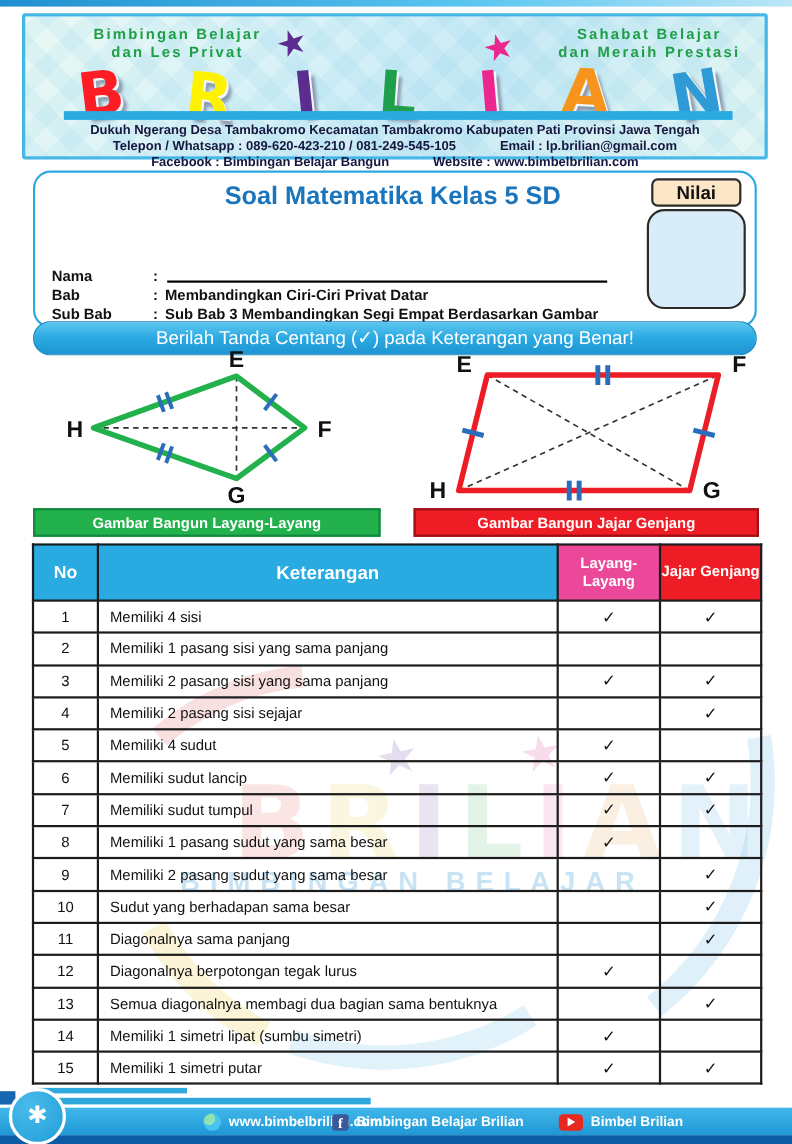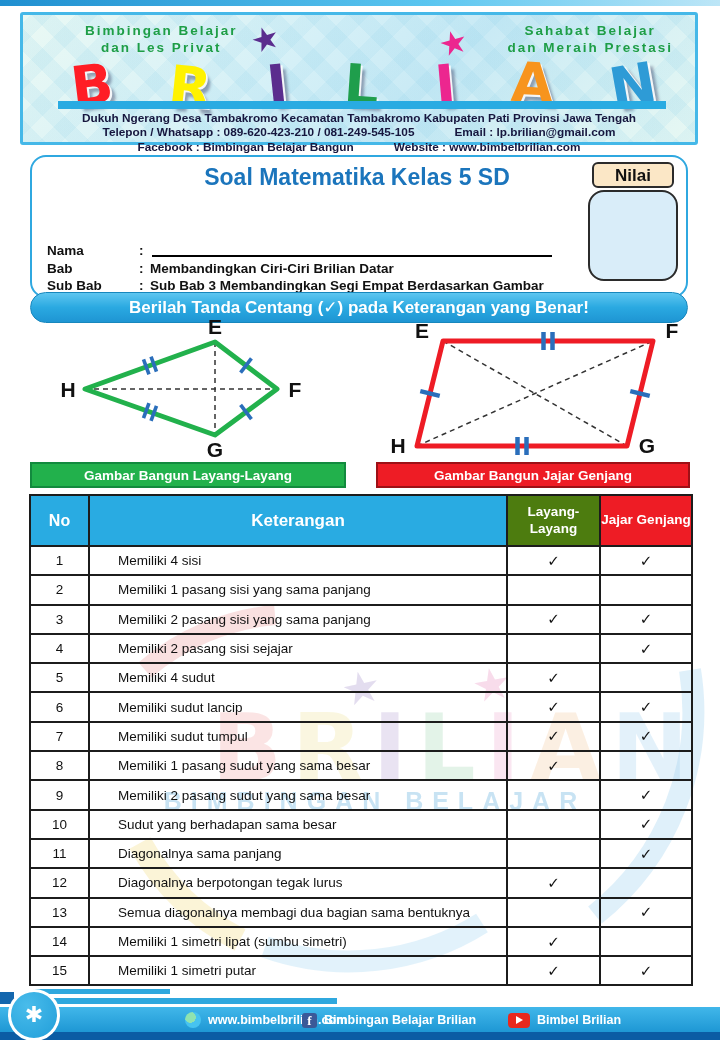--- a/index.html
+++ b/index.html
@@ -56,46 +56,46 @@
     font-size:13.5px; font-weight:bold; color:#111; }
   .field-label { width:92px; }
   .field-colon { width:11px; }
   .field-value { white-space:nowrap; }
   .field-value.green { color:#22B14C; }
   .name-line { display:inline-block; width:400px; height:13px; border-bottom:2.2px solid #000; margin-left:2px; }
 
   
   .banner { position:absolute; left:30px; top:292px; width:658px; height:31px; border-radius:16px;
     background:linear-gradient(180deg,#5EC6F0 0%,#2AA9E1 50%,#1E95D3 100%);
-    border:1px solid #1787BD; color:#fff; font-weight:bold; font-size:17px;
+    border:1px solid #1787BD; color:#fff; font-weight:normal; font-size:17px;
     text-align:center; line-height:29px; }
 
   
   .fig-svg { position:absolute; overflow:visible; }
   .fig-svg text { font-family:"Liberation Sans","DejaVu Sans",sans-serif; font-weight:bold; font-size:21px; fill:#111; }
   .caption { position:absolute; top:462px; height:26px; color:#fff; font-weight:bold; font-size:13.5px;
     text-align:center; line-height:24px; }
   .caption.green { left:30px; width:316px; background:#22B14C; border:2px solid #128A3E; }
   .caption.red { left:376px; width:314px; background:#EE1C25; border:2px solid #9E1016; }
 
   
   .watermark { position:absolute; left:90px; top:575px; width:640px; height:410px; z-index:1; pointer-events:none; }
 
   
   table.main { position:absolute; left:29px; top:494px; width:662px; border-collapse:collapse;
     table-layout:fixed; z-index:2; background:transparent; }
   table.main th, table.main td { border:2px solid #1c1c1c; }
   thead th { color:#fff; font-weight:bold; height:51px; vertical-align:middle; }
   th.h-no { background:#29ABE2; font-size:16px; }
   th.h-ket { background:#29ABE2; font-size:17px; }
-  th.h-lay { background:#4d7c0f; font-size:13.5px; line-height:1.2; }
+  th.h-lay { background:#ec4899; font-size:13.5px; line-height:1.2; }
   th.h-jaj { background:#EE1C25; font-size:13.5px; line-height:1.2; }
   tbody td { height:29.3px; font-size:13.5px; color:#111; background:transparent; }
   td.c-no { text-align:center; }
-  td.c-text { padding-left:28px; }
+  td.c-text { padding-left:10px; }
   td.c-mark { text-align:center; font-family:"DejaVu Sans",sans-serif; font-size:15px; font-weight:bold; }
 
   
   .f-stripe1 { position:absolute; left:33px; top:989px; width:137px; height:5px; background:#2FA8DE; z-index:2; }
   .f-stripe2 { position:absolute; left:0; top:998px; width:337px; height:6px; background:#2FA8DE; z-index:2; }
   .f-chip { position:absolute; left:0; top:992px; width:14px; height:12px; background:#1467AE; z-index:2; }
   .f-bar { position:absolute; left:0; top:1007px; width:720px; height:25px;
     background:linear-gradient(180deg,#41B7EA,#1E97D4); z-index:2; }
   .f-bottom { position:absolute; left:0; top:1032px; width:720px; height:8px; background:#0B5CA4; z-index:2; }
   .f-circle { position:absolute; left:8px; top:989px; width:52px; height:52px; border-radius:50%;
@@ -158,21 +158,21 @@
     <div class="score-box"></div>
     <div class="fields">
       <div class="field-row">
         <span class="field-label">Nama</span>
         <span class="field-colon">:</span>
         <span class="name-line"></span>
       </div>
       <div class="field-row">
         <span class="field-label">Bab</span>
         <span class="field-colon">:</span>
-        <span class="field-value">Membandingkan Ciri-Ciri Brilian Datar</span>
+        <span class="field-value">Membandingkan Ciri-Ciri Privat Datar</span>
       </div>
       <div class="field-row">
         <span class="field-label">Sub Bab</span>
         <span class="field-colon">:</span>
         <span class="field-value">Sub Bab 3 Membandingkan Segi Empat Berdasarkan Gambar</span>
       </div>
       <div class="field-row">
         <span class="field-label">Keterangan</span>
         <span class="field-colon">:</span>
         <span class="field-value green">Lembar Ke-16</span>

